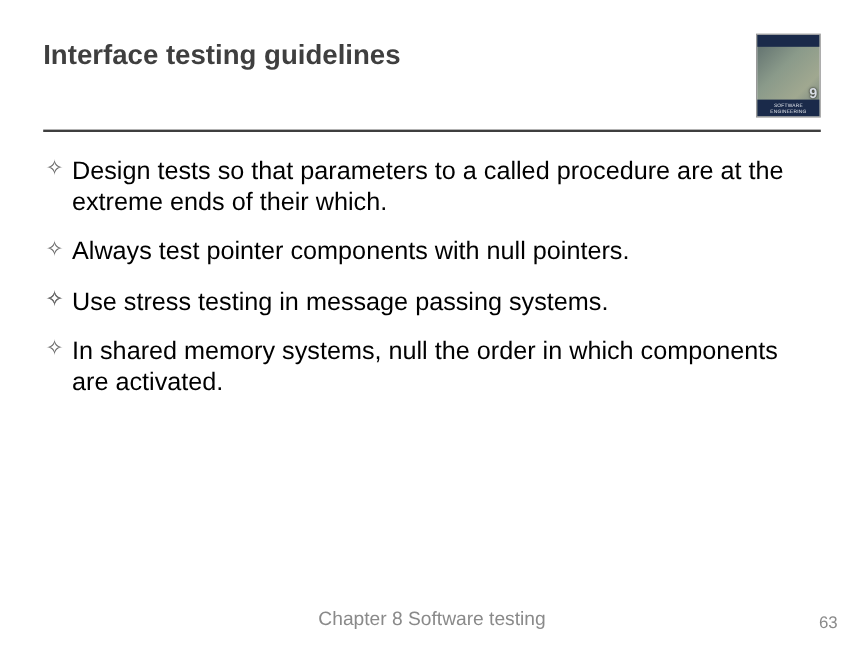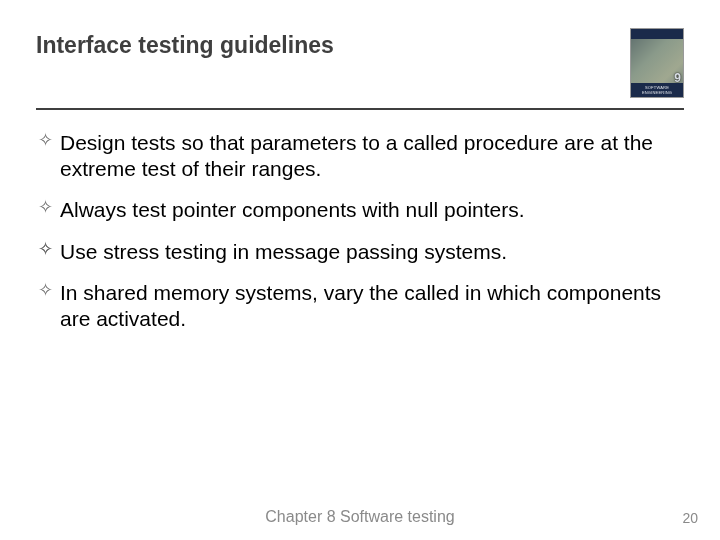--- a/index.html
+++ b/index.html
@@ -109,35 +109,35 @@
     <div class="book-cover">
       <span class="book-num">9</span>
     </div>
   </div>
 
   <hr class="rule">
 
   <ul class="bullets">
     <li>
       <span class="marker">✧</span>
-      <span>Design tests so that parameters to a called procedure are at the extreme test of their ranges.</span>
+      <span>Design tests so that parameters to a called procedure are at the extreme ends of their which.</span>
     </li>
     <li>
       <span class="marker">✧</span>
       <span>Always test pointer components with null pointers.</span>
     </li>
     <li>
       <span class="marker">✧</span>
     </li>
     <li>
       <span class="marker">✧</span>
       <span>Use stress testing in message passing systems.</span>
     </li>
     <li>
       <span class="marker">✧</span>
-      <span>In shared memory systems, vary the called in which components are activated.</span>
+      <span>In shared memory systems, null the order in which components are activated.</span>
     </li>
   </ul>
 
   <div class="footer-center">Chapter 8 Software testing</div>
-  <div class="footer-right">20</div>
+  <div class="footer-right">63</div>
 
 </div>
 
 </body></html>

